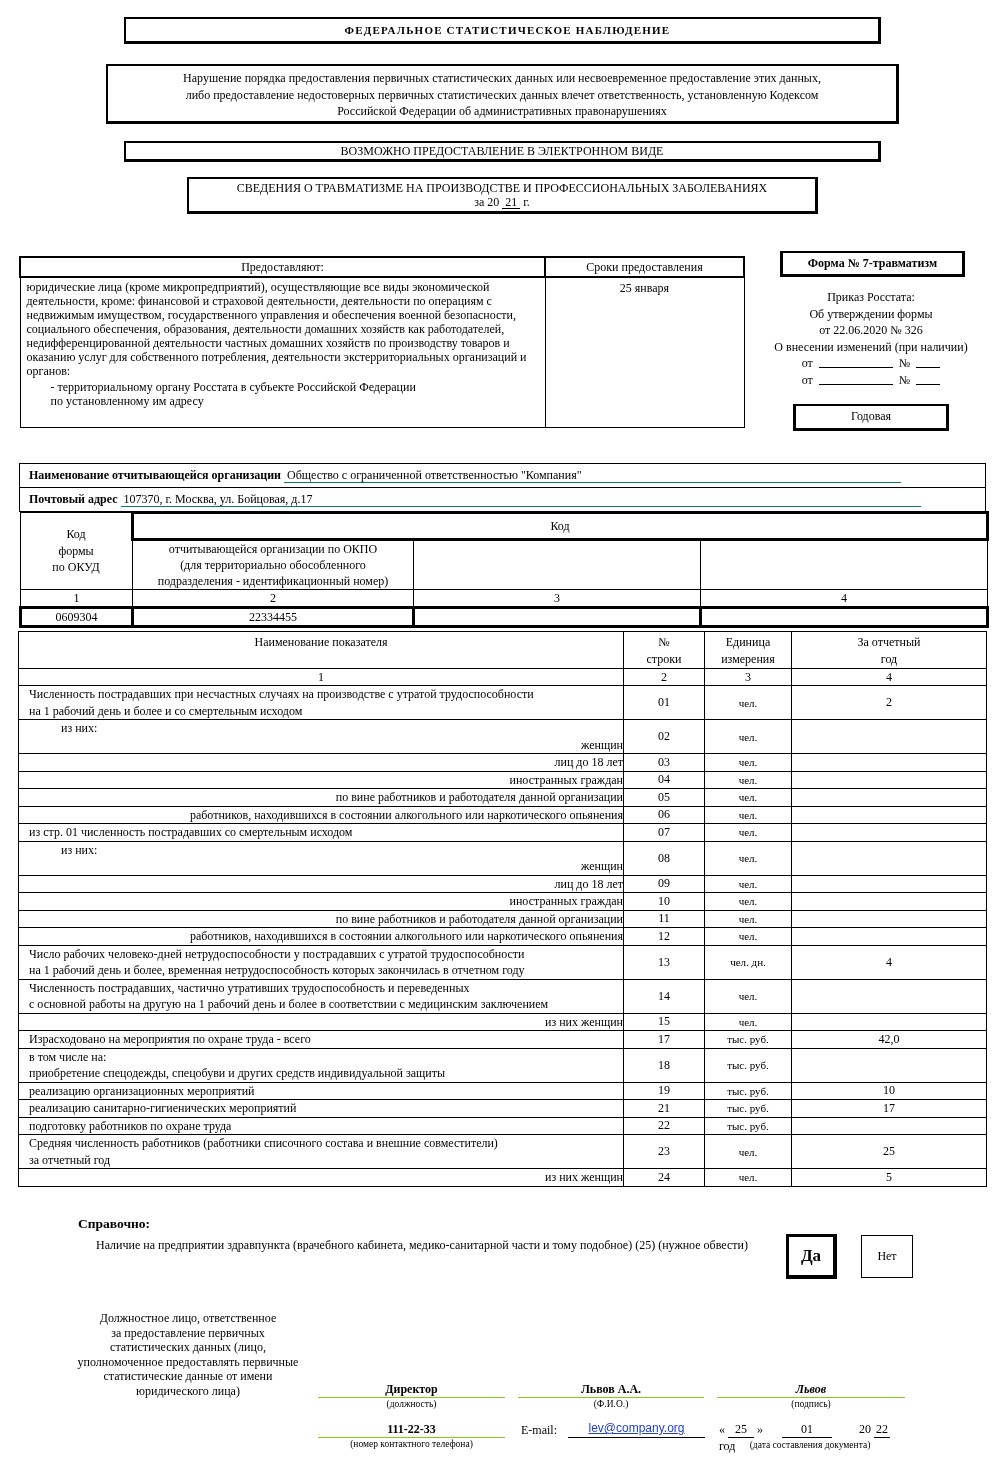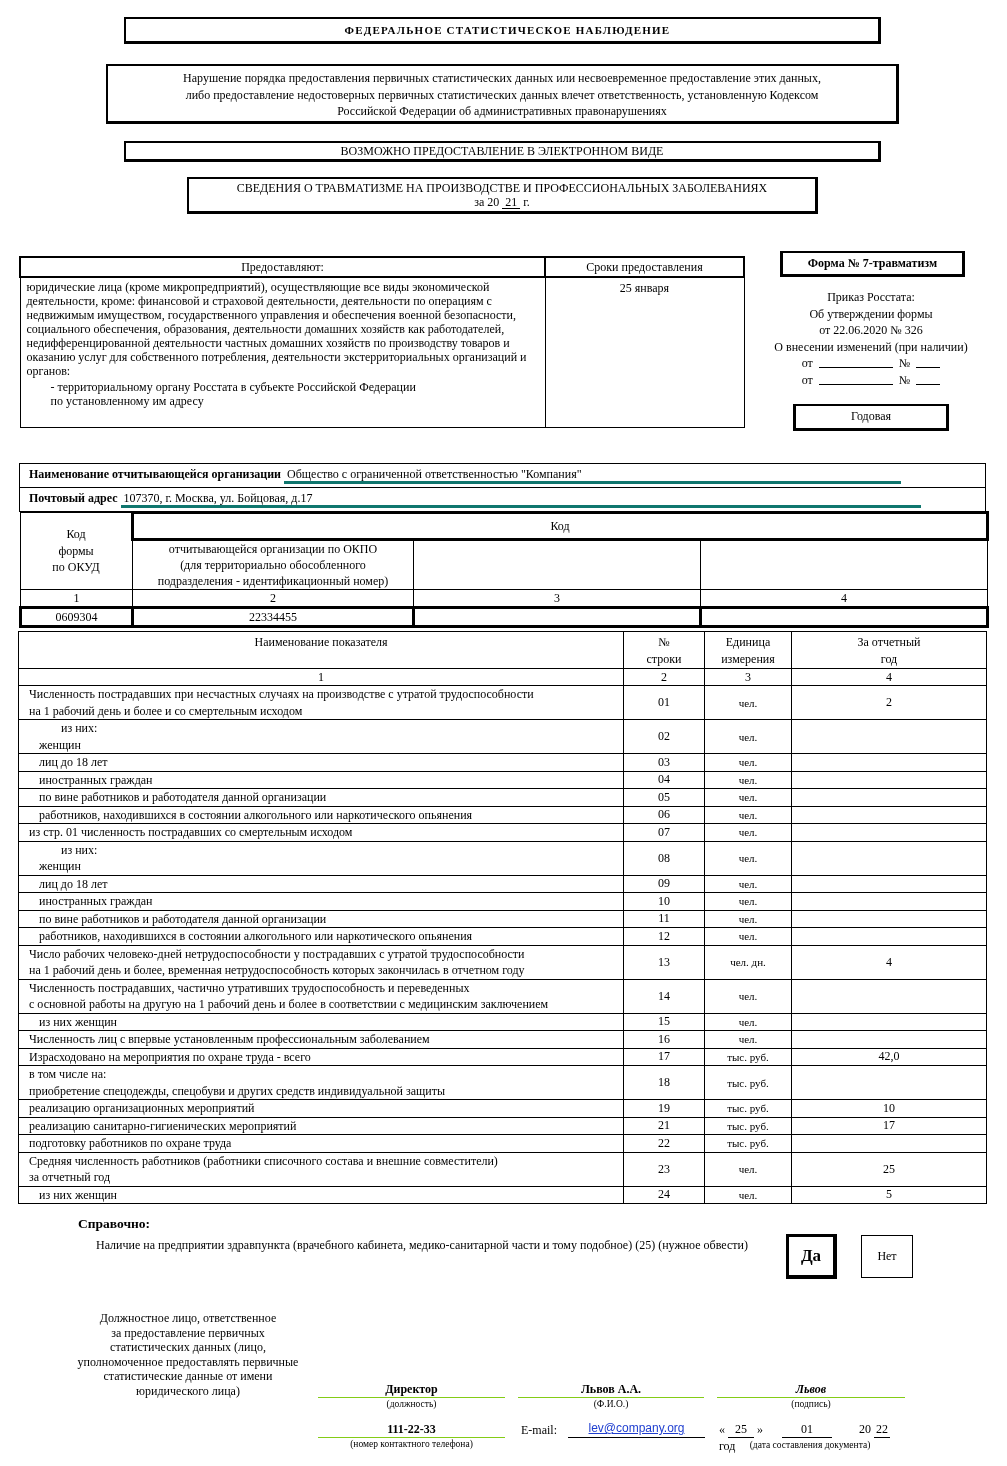--- a/index.html
+++ b/index.html
@@ -25,39 +25,39 @@
   .formbox { left: 780px; top: 251px; width: 185px; height: 26px; border: 3px solid #000; border-top-width: 2px; font-weight: bold; font-size: 12px; line-height: 20px; text-align: center; }
   .order { left: 760px; top: 289px; width: 222px; text-align: center; font-size: 12px; line-height: 16.5px; }
   .amend { display: flex; justify-content: center; gap: 6px; }
   .amend .ul { display: inline-block; width: 74px; border-bottom: 1px solid #000; height: 13px; }
   .amend .ul2 { display: inline-block; width: 24px; border-bottom: 1px solid #000; height: 13px; }
   .godovaya { left: 793px; top: 404px; width: 156px; height: 27px; border: 3px solid #000; border-top-width: 2px; font-size: 12px; line-height: 21px; text-align: center; }
 
   .org { left: 19px; top: 463px; width: 967px; }
   .org td { height: 24px; text-align: left; padding-left: 9px; border-bottom: 1px solid #000; }
   .org .lbl { font-weight: bold; }
-  .org .val { display: inline-block; border-bottom: 3px solid #0f766e; line-height: 13px; padding-left: 3px; }
+  .org .val { display: inline-block; border-bottom: 1px solid #0f766e; line-height: 13px; padding-left: 3px; }
   .org .v1 { width: 617px; }
   .org .v2 { width: 800px; }
 
   .kod { left: 19px; top: 511px; width: 967px; }
   .kod td { line-height: 16px; }
   .kod .hdr { border: 3px solid #000; height: 27px; }
   .kod .okud { white-space: pre-line; line-height: 16.5px; }
   .kod .okpo { white-space: pre-line; height: 50px; line-height: 16px; }
   .kod .nums td { height: 17px; }
   .kod .vals td { height: 19px; border-top: 3px solid #000; border-bottom: 3px solid #000; border-left: 3px solid #000; border-right: 3px solid #000; }
 
   .ind { left: 18px; top: 631px; width: 968px; }
   .ind .hd td { height: 37px; white-space: pre-line; line-height: 16.5px; vertical-align: top; padding-top: 2px; }
   .ind .cn td { height: 17px; line-height: 14px; }
   .ind td.name { text-align: left; padding-left: 10px; }
   .ind td.name div { line-height: 16.5px; white-space: nowrap; }
   .ind td.name div.l0 { padding-left: 0; }
-  .ind td.name div.l1 { padding-left: 10px; }
+  .ind td.name div.l1 { padding-left: 10px; text-align: right; }
   .ind td.name div.l2 { padding-left: 32px; }
   .ind tr.r1 td { height: 16.7px; }
   .ind tr.r2 td { height: 34px; }
   .ind td.unit { font-size: 11px; }
 
   .sprav { left: 78px; top: 1216px; font-weight: bold; font-size: 13.5px; }
   .reftext { left: 96px; top: 1238px; width: 690px; font-size: 12px; line-height: 15px; }
   .opt-yes { left: 786px; top: 1234px; width: 51px; height: 45px; border: 3px solid #000; border-right-width: 4px; border-bottom-width: 4px; font-weight: bold; font-size: 17px; line-height: 38px; text-align: center; }
   .opt-no { left: 861px; top: 1235px; width: 52px; height: 43px; border: 1px solid #000; font-size: 12px; line-height: 40px; text-align: center; }
 
@@ -334,28 +334,20 @@
       <tr class="r1">
         <td class="name">
           <div class="l1">из них женщин</div>
         </td>
         <td>15</td>
         <td class="unit">чел.</td>
         <td></td>
       </tr>
       <tr class="r1">
         <td class="name">
-          <div class="l0">Численность лиц с впервые установленным профессиональным заболеванием</div>
-        </td>
-        <td>16</td>
-        <td class="unit">чел.</td>
-        <td></td>
-      </tr>
-      <tr class="r1">
-        <td class="name">
           <div class="l0">Израсходовано на мероприятия по охране труда - всего</div>
         </td>
         <td>17</td>
         <td class="unit">тыс. руб.</td>
         <td>42,0</td>
       </tr>
       <tr class="r2">
         <td class="name">
           <div class="l0">в том числе на:</div>
           <div class="l0">приобретение спецодежды, спецобуви и других средств индивидуальной защиты</div>

